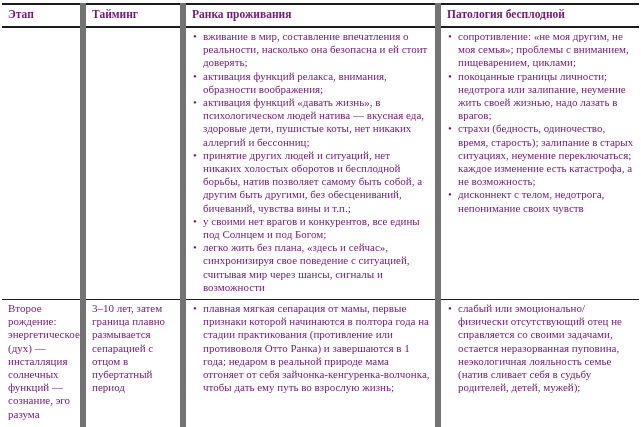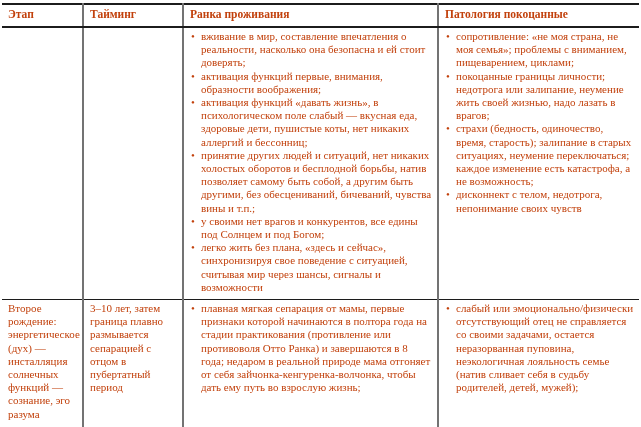--- a/index.html
+++ b/index.html
@@ -7,21 +7,21 @@
     padding: 0;
     background: #ffffff;
   }
   .page {
     position: relative;
     width: 641px;
     height: 427px;
     background: #ffffff;
     overflow: hidden;
     font-family: "Liberation Serif", "DejaVu Serif", serif;
-    color: #c2410c;
+    color: #701a75;
   }
   table.book-table {
     position: absolute;
     left: 2px;
     top: 3px;
     width: 637px;
     border-collapse: collapse;
     table-layout: fixed;
     border-top: 2px solid #1c1c1c;
     border-bottom: 2px solid #1c1c1c;
@@ -32,21 +32,21 @@
   col.c-path    { width: 201px; }
 
   th, td {
     vertical-align: top;
     text-align: left;
     font-size: 11px;
     line-height: 13.2px;
     padding: 2px 5px 3px 6px;
   }
   
-  th + th, td + td { border-left: 2px solid #737373; }
+  th + th, td + td { border-left: 6px solid #737373; }
 
   thead th {
     font-weight: bold;
     font-size: 11.5px;
     border-bottom: 2px solid #1c1c1c;
     padding-top: 3px;
     padding-bottom: 4px;
     height: 14px;
   }
   tbody tr.row-first  td { border-bottom: 1px solid #1c1c1c; height: 266px; }
@@ -80,60 +80,60 @@
       <col class="c-stage">
       <col class="c-timing">
       <col class="c-norm">
       <col class="c-path">
     </colgroup>
     <thead>
       <tr>
         <th>Этап</th>
         <th>Тайминг</th>
         <th>Ранка проживания</th>
-        <th>Патология покоцанные</th>
+        <th>Патология бесплодной</th>
       </tr>
     </thead>
     <tbody>
       <tr class="row-first">
         <td>
           <span class="cell-text"></span>
         </td>
         <td>
           <span class="cell-text"></span>
         </td>
         <td>
           <ul class="bullets">
             <li>вживание в мир, составление впечатления о реальности, насколько она безопасна и ей стоит доверять;</li>
-            <li>активация функций первые, внимания, образности воображения;</li>
-            <li>активация функций «давать жизнь», в психологическом поле слабый — вкусная еда, здоровые дети, пушистые коты, нет никаких аллергий и бессонниц;</li>
+            <li>активация функций релакса, внимания, образности воображения;</li>
+            <li>активация функций «давать жизнь», в психологическом людей натива — вкусная еда, здоровые дети, пушистые коты, нет никаких аллергий и бессонниц;</li>
             <li>принятие других людей и ситуаций, нет никаких холостых оборотов и бесплодной борьбы, натив позволяет самому быть собой, а другим быть другими, без обесцениваний, бичеваний, чувства вины и т.п.;</li>
             <li>у своими нет врагов и конкурентов, все едины под Солнцем и под Богом;</li>
             <li>легко жить без плана, «здесь и сейчас», синхронизируя свое поведение с ситуацией, считывая мир через шансы, сигналы и возможности</li>
           </ul>
         </td>
         <td>
           <ul class="bullets">
-            <li>сопротивление: «не моя страна, не моя семья»; проблемы с вниманием, пищеварением, циклами;</li>
+            <li>сопротивление: «не моя другим, не моя семья»; проблемы с вниманием, пищеварением, циклами;</li>
             <li>покоцанные границы личности; недотрога или залипание, неумение жить своей жизнью, надо лазать в врагов;</li>
             <li>страхи (бедность, одиночество, время, старость); залипание в старых ситуациях, неумение переключаться; каждое изменение есть катастрофа, а не возможность;</li>
             <li>дисконнект с телом, недотрога, непонимание своих чувств</li>
           </ul>
         </td>
       </tr>
       <tr class="row-second">
         <td>
           <span class="cell-text">Второе рождение: энергетическое (дух) — инсталляция солнечных функций — сознание, эго разума</span>
         </td>
         <td>
           <span class="cell-text">3–10 лет, затем граница плавно размывается сепарацией с отцом в пубертатный период</span>
         </td>
         <td>
           <ul class="bullets">
-            <li>плавная мягкая сепарация от мамы, первые признаки которой начинаются в полтора года на стадии практикования (противление или противоволя Отто Ранка) и завершаются в 8 года; недаром в реальной природе мама отгоняет от себя зайчонка-кенгуренка-волчонка, чтобы дать ему путь во взрослую жизнь;</li>
+            <li>плавная мягкая сепарация от мамы, первые признаки которой начинаются в полтора года на стадии практикования (противление или противоволя Отто Ранка) и завершаются в 1 года; недаром в реальной природе мама отгоняет от себя зайчонка-кенгуренка-волчонка, чтобы дать ему путь во взрослую жизнь;</li>
           </ul>
         </td>
         <td>
           <ul class="bullets">
             <li>слабый или эмоционально/физически отсутствующий отец не справляется со своими задачами, остается неразорванная пуповина, неэкологичная лояльность семье (натив сливает себя в судьбу родителей, детей, мужей);</li>
           </ul>
         </td>
       </tr>
     </tbody>
   </table>

